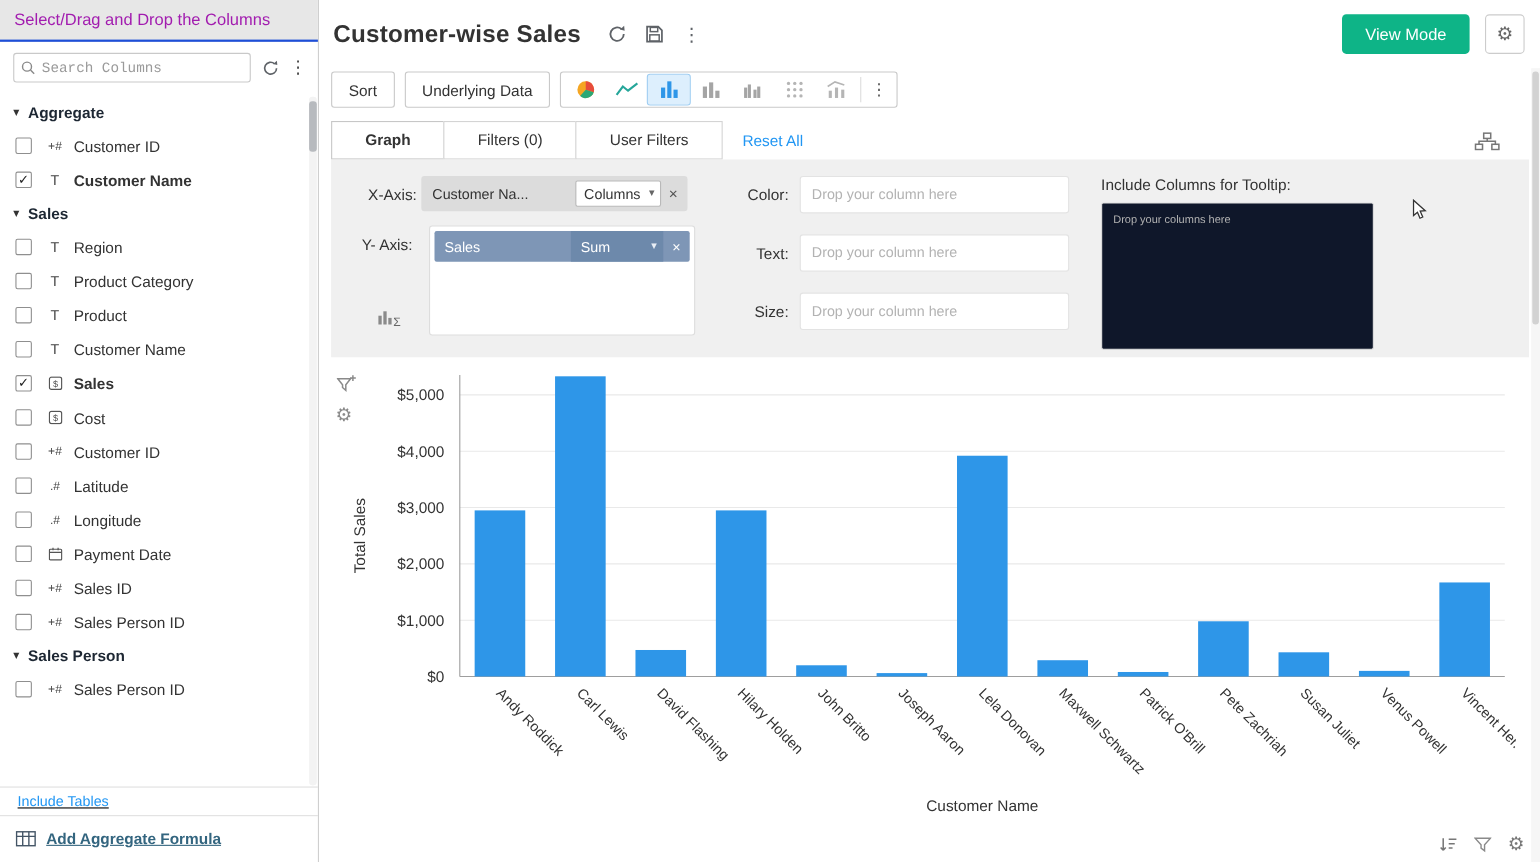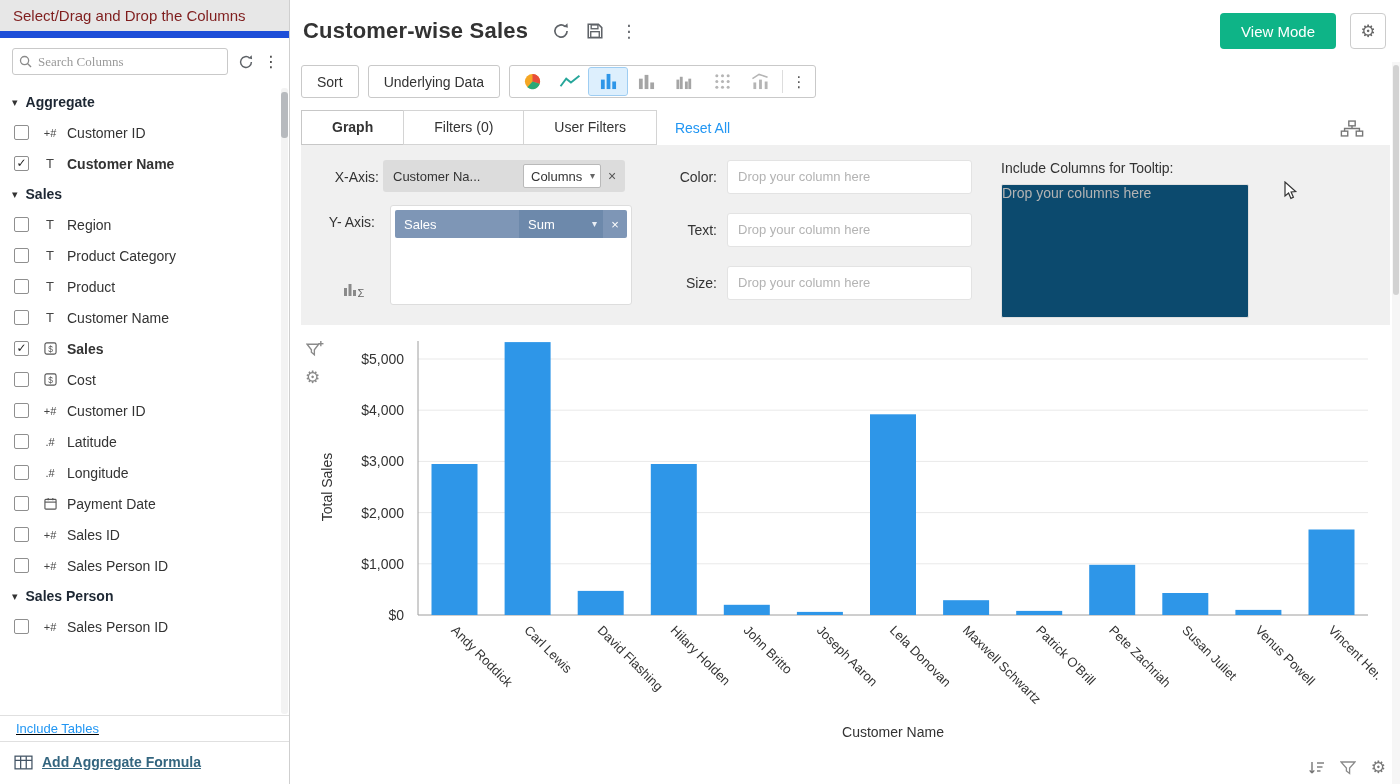--- a/index.html
+++ b/index.html
@@ -5,24 +5,24 @@
   * { box-sizing: border-box; margin: 0; padding: 0; }
   html,body { width:1400px; height:784px; }
   body { font-family: "Liberation Sans", "DejaVu Sans", sans-serif; background:#fff; overflow:hidden; }
   .app { display:flex; width:1400px; height:784px; background:#fff; }
   .spacer { flex:1; }
   a { cursor:pointer; }
   button { font-family:inherit; cursor:pointer; }
 
   
   .sidebar { width:290px; flex:none; border-right:1px solid #cfcfcf; display:flex; flex-direction:column; position:relative; background:#fff; }
-  .sb-header { height:38px; flex:none; background:#e7e7e7; border-bottom:7px solid #1d4ed8; display:flex; align-items:center; padding-left:13px; font-size:15px; color:#7f1d1d; }
+  .sb-header { height:38px; flex:none; background:#e7e7e7; border-bottom:2px solid #1d4ed8; display:flex; align-items:center; padding-left:13px; font-size:15px; color:#a21caf; }
   .sb-searchrow { flex:none; display:flex; align-items:center; padding:10px 8px 8px 12px; }
   .searchbox { width:216px; height:27px; border:1px solid #c9c9c9; border-radius:3px; display:flex; align-items:center; padding:0 6px; }
-  .searchbox input { border:none; outline:none; flex:1; min-width:0; font-size:13px; color:#0f766e; margin-left:6px; font-family:Liberation Serif, serif; background:transparent; }
+  .searchbox input { border:none; outline:none; flex:1; min-width:0; font-size:13px; color:#0f766e; margin-left:6px; font-family:Liberation Mono, monospace; background:transparent; }
   .searchbox input::placeholder { color:#9a9a9a; }
   .sb-refresh { margin-left:10px; display:flex; cursor:pointer; }
   .sb-more { margin-left:9px; font-size:16px; color:#444; cursor:pointer; line-height:1; }
   .sb-list { flex:1; overflow:hidden; padding:4px 14px 0 12px; }
   .sb-group { display:flex; align-items:center; height:30px; gap:8px; font-weight:700; font-size:14px; color:#1d2733; cursor:pointer; }
   .caret { font-size:11px; color:#333; line-height:1; }
   .sb-item { display:flex; align-items:center; height:31px; padding-left:2px; }
   .cb { width:15px; height:15px; flex:none; border:1px solid #8f8f8f; border-radius:2px; margin-right:10px; font-size:12px; line-height:13px; text-align:center; color:#1d1d1d; background:#fff; cursor:pointer; }
   .ticon { width:22px; flex:none; display:flex; justify-content:center; align-items:center; margin-right:6px; color:#555; }
   .tnum { font-size:11px; color:#444; }
@@ -81,21 +81,21 @@
   .chipy .chipname { color:#fff; padding-left:9px; }
   .selboxy { width:84px; height:28px; flex:none; background:#6d89ab; display:flex; align-items:center; justify-content:space-between; padding:0 6px 0 9px; font-size:13px; color:#fff; cursor:pointer; }
   .chevw { font-size:10px; color:#e9eef5; line-height:1; }
   .chipclosew { width:24px; flex:none; text-align:center; color:#fff; font-size:13px; cursor:pointer; line-height:1; }
   .ccol2 { width:302px; flex:none; }
   .ccol2 .crow { margin-bottom:19px; }
   .ccol2 label { width:44px; flex:none; text-align:right; margin-right:10px; }
   .dropin { width:245px; height:34px; background:#fff; border:1px solid #e3e3e3; border-radius:3px; font-size:13px; color:#b3b3b3; line-height:32px; padding-left:10px; }
   .ccol3 { flex:1; }
   .ccol3 .ttl { font-size:14px; color:#333; margin-bottom:8px; }
-  .tooltipbox { width:248px; height:134px; background:#0c4a6e; border:1px solid #e0e0e0; border-radius:2px; font-size:14px; color:#b3b3b3; }
+  .tooltipbox { width:248px; height:134px; background:#0f172a; border:1px solid #e0e0e0; border-radius:2px; padding:10px; font-size:10px; color:#b3b3b3; }
   .cursor { position:absolute; left:983px; top:36px; }
 
   
   .chartarea { flex:1; position:relative; padding-top:8px; background:#fff; }
   .ca-filter { position:absolute; left:16px; top:15px; cursor:pointer; display:flex; }
   .ca-gear { position:absolute; left:15px; top:44px; font-size:17px; color:#8a8a8a; cursor:pointer; line-height:1; }
   #chart { margin-left:26px; }
   .ca-bottomicons { position:absolute; right:14px; bottom:8px; display:flex; align-items:center; gap:15px; color:#777; }
   .ca-bottomicons .g { font-size:17px; line-height:1; cursor:pointer; }
   .ca-bottomicons span { cursor:pointer; display:flex; }

